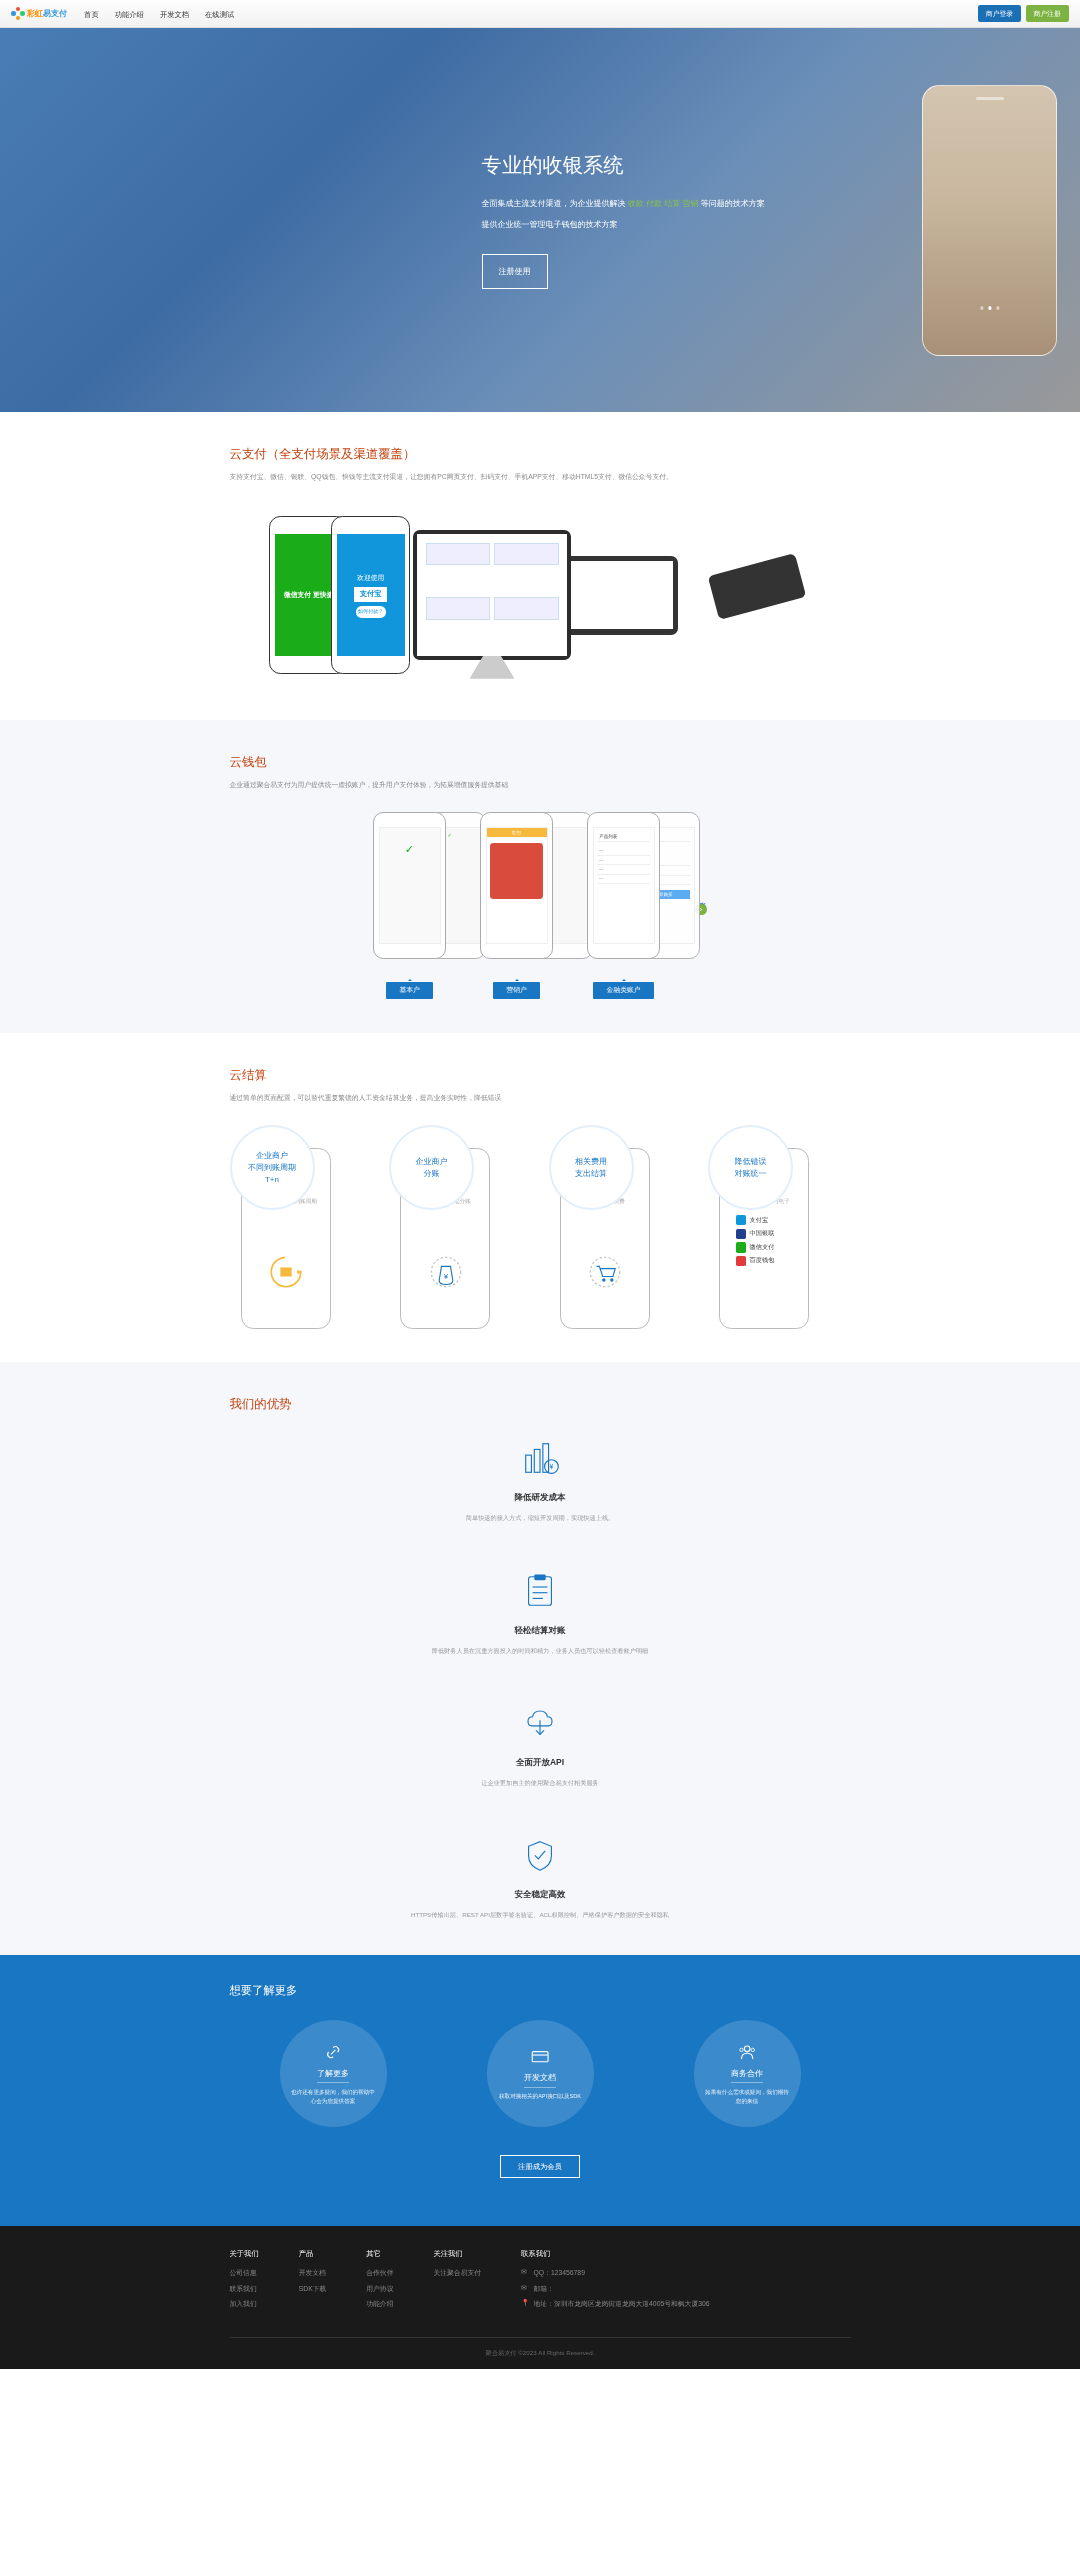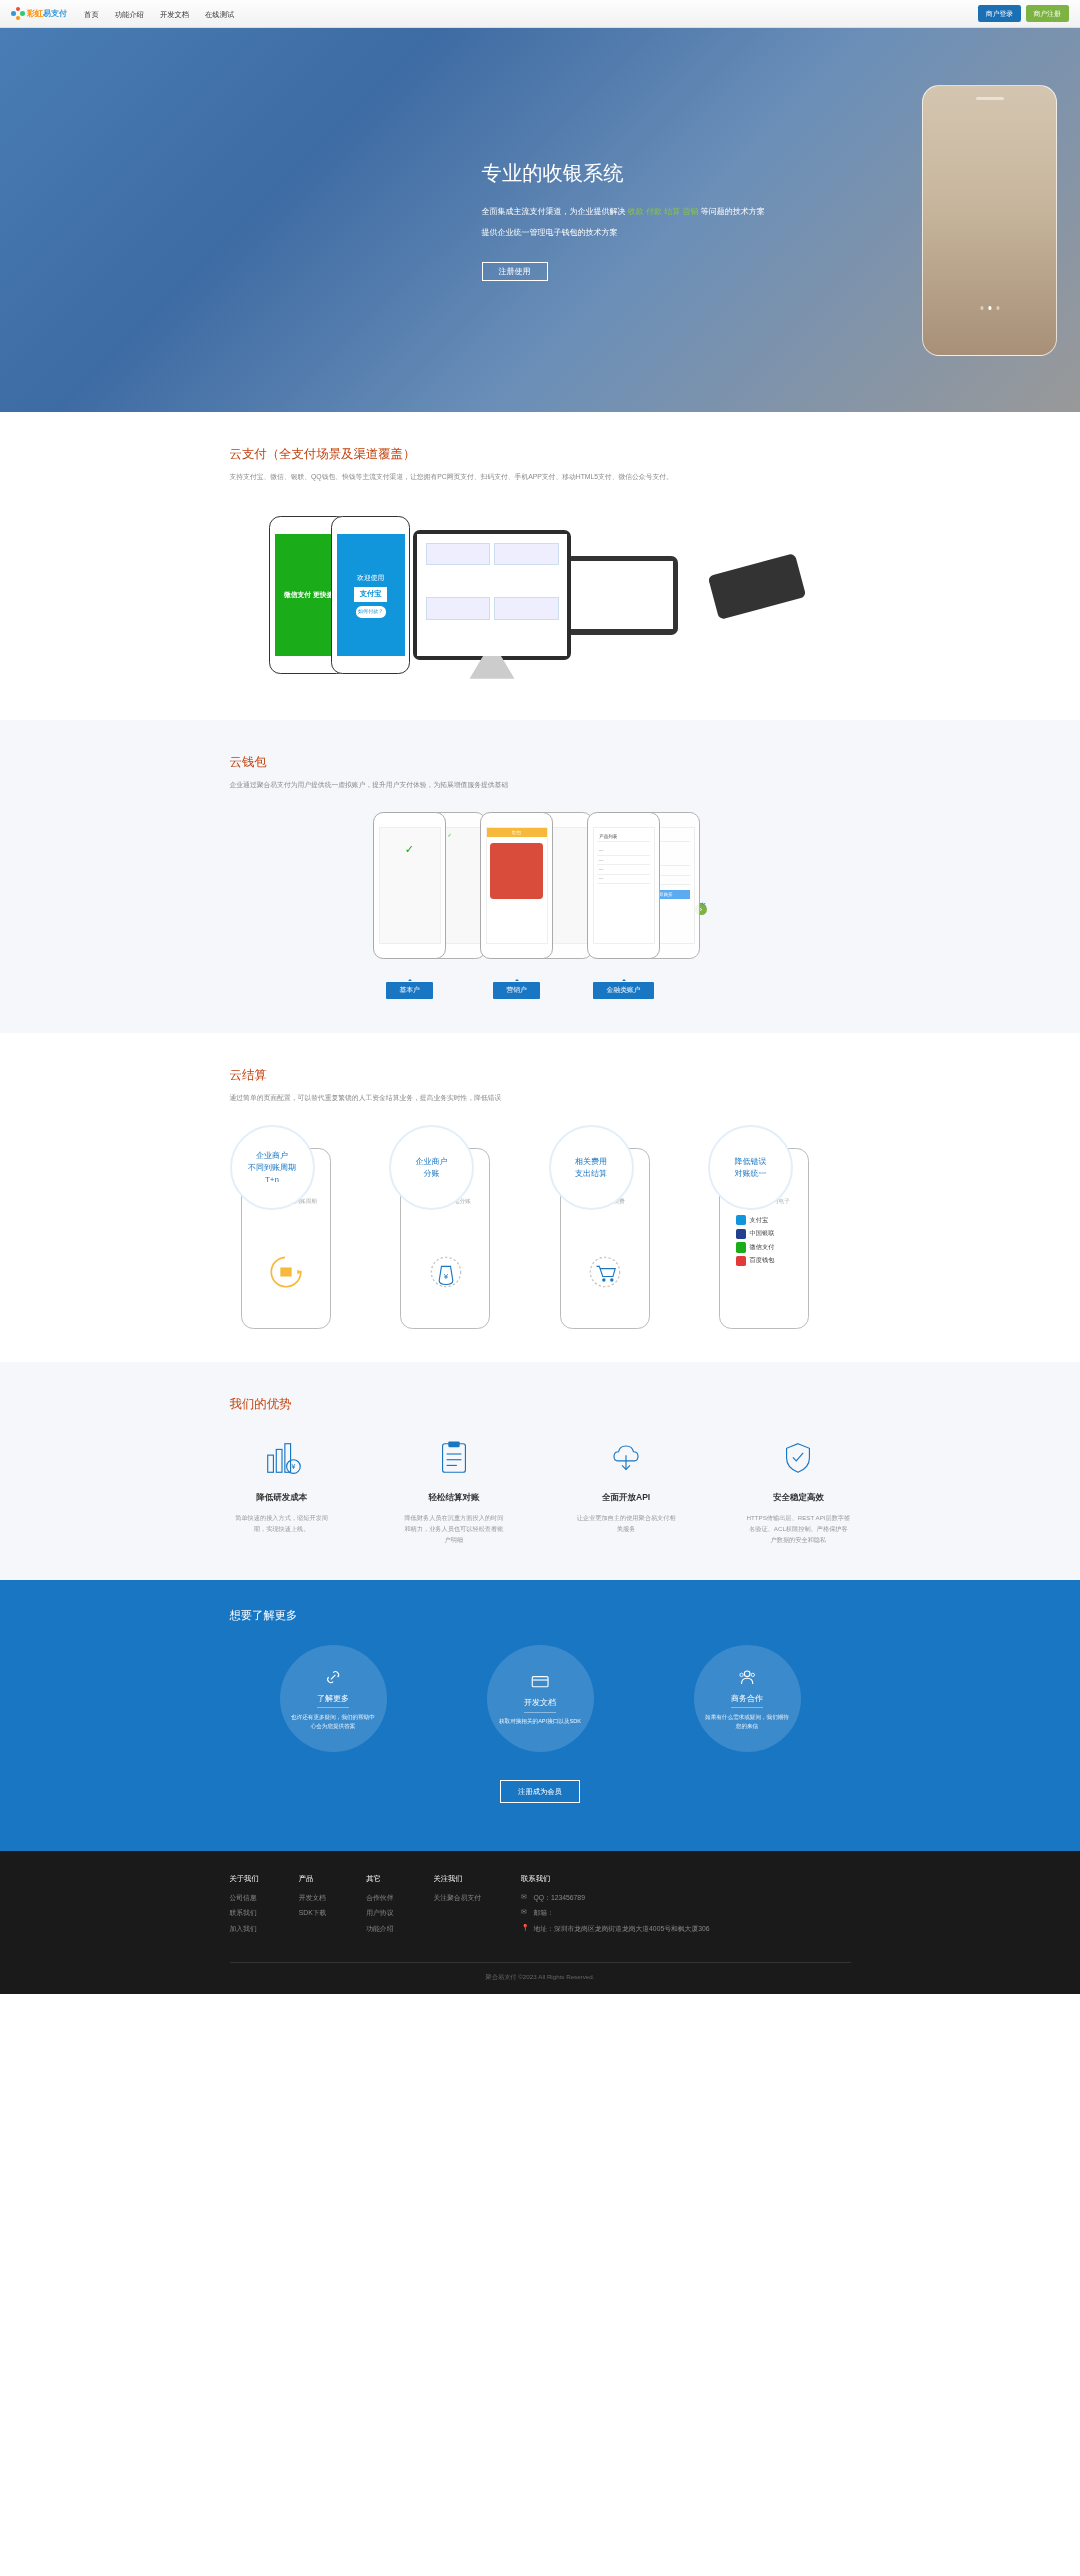--- a/index.html
+++ b/index.html
@@ -26,21 +26,21 @@
 .btn-login{background:#1b6fb5}
 .btn-register{background:#7cb342}
 
 
 .hero{height:384px;background:linear-gradient(135deg,#4a7db5 0%,#3d6ba3 30%,#6b8fb8 60%,#999 100%);position:relative;display:flex;align-items:center;justify-content:flex-end}
 .hero-inner{width:621px;display:flex;justify-content:space-between;align-items:center;padding:0 22.6px}
 .hero-text{color:#fff;max-width:316px}
 .hero-title{font-size:20.3px;font-weight:400;margin-bottom:17px}
 .hero-desc{font-size:8px;line-height:2;margin-bottom:4.5px}
 .hero-desc .hl{color:#8bc34a}
-.hero-btn{display:inline-block;margin-top:17px;padding:3px 16px;border:0.6px solid #fff;color:#fff;background:transparent;cursor:pointer;font-size:8px}
+.hero-btn{display:inline-block;margin-top:17px;padding:11px 16px;border:0.6px solid #fff;color:#fff;background:transparent;cursor:pointer;font-size:8px}
 .hero-phone{width:135px;height:271px;background:linear-gradient(180deg,#d4c5b0 0%,#c9b89f 40%,#a89078 100%);border-radius:17px;border:1.7px solid rgba(255,255,255,0.7);position:relative}
 .hero-phone::before{content:"";position:absolute;top:11.3px;left:50%;transform:translateX(-50%);width:28px;height:3.4px;background:rgba(255,255,255,0.5);border-radius:1.7px}
 .hero-dots{position:absolute;bottom:45px;left:50%;transform:translateX(-50%);display:flex;gap:4.5px}
 .hero-dots span{width:3.4px;height:3.4px;border-radius:50%;background:rgba(255,255,255,0.5)}
 .hero-dots span.active{background:#fff}
 
 
 .section{padding:34px 0}
 .container{width:621px;margin:0 auto}
 .sec-title{font-size:12.4px;color:#c2410c;margin-bottom:9px;font-weight:400}
@@ -89,21 +89,21 @@
 .settle-phone{position:absolute;top:22.6px;left:11.3px;width:90px;height:181px;background:#fff;border:1.1px solid #bbb;border-radius:12.4px}
 .settle-badge{position:absolute;top:0;left:0;width:85px;height:85px;background:#fff;border:2.3px solid #e3eefb;border-radius:50%;z-index:2;display:flex;flex-direction:column;align-items:center;justify-content:center;font-size:8px;color:#1976c3;text-align:center;line-height:1.5}
 .settle-sub{position:absolute;top:73px;left:65px;font-size:5.6px;color:#aaa}
 .settle-icon{position:absolute;bottom:34px;left:34px;width:45px;height:45px;display:flex;align-items:center;justify-content:center}
 .wallet-icons{position:absolute;top:90px;left:28px;display:flex;flex-direction:column;gap:3.4px;font-size:6.2px}
 .wallet-icons div{display:flex;align-items:center;gap:3.4px}
 .wi-box{width:10.2px;height:10.2px;border-radius:1.7px}
 
 
 .advantage{background:#f5f7fb}
-.adv-grid{display:grid;grid-template-columns:1fr 1fr 1fr 1fr;gap:36px 68px;margin-top:22.6px}
+.adv-grid{display:grid;grid-template-columns:1fr;gap:45px 68px;margin-top:22.6px}
 .adv-item{text-align:center}
 .adv-icon{height:45px;display:flex;align-items:center;justify-content:center;margin-bottom:11.3px}
 .adv-title{font-size:8.5px;margin-bottom:8px}
 .adv-desc{font-size:6.2px;color:#999;line-height:1.8}
 
 
 .more{background:#1976c3;color:#fff;padding:28px 0 40px}
 .more-title{font-size:11.3px;margin-bottom:22.6px;font-weight:400}
 .more-row{display:flex;justify-content:space-around;margin-bottom:28px}
 .more-item{width:107px;height:107px;border-radius:50%;background:rgba(255,255,255,0.15);display:flex;flex-direction:column;align-items:center;justify-content:center;text-align:center;padding:11.3px}

